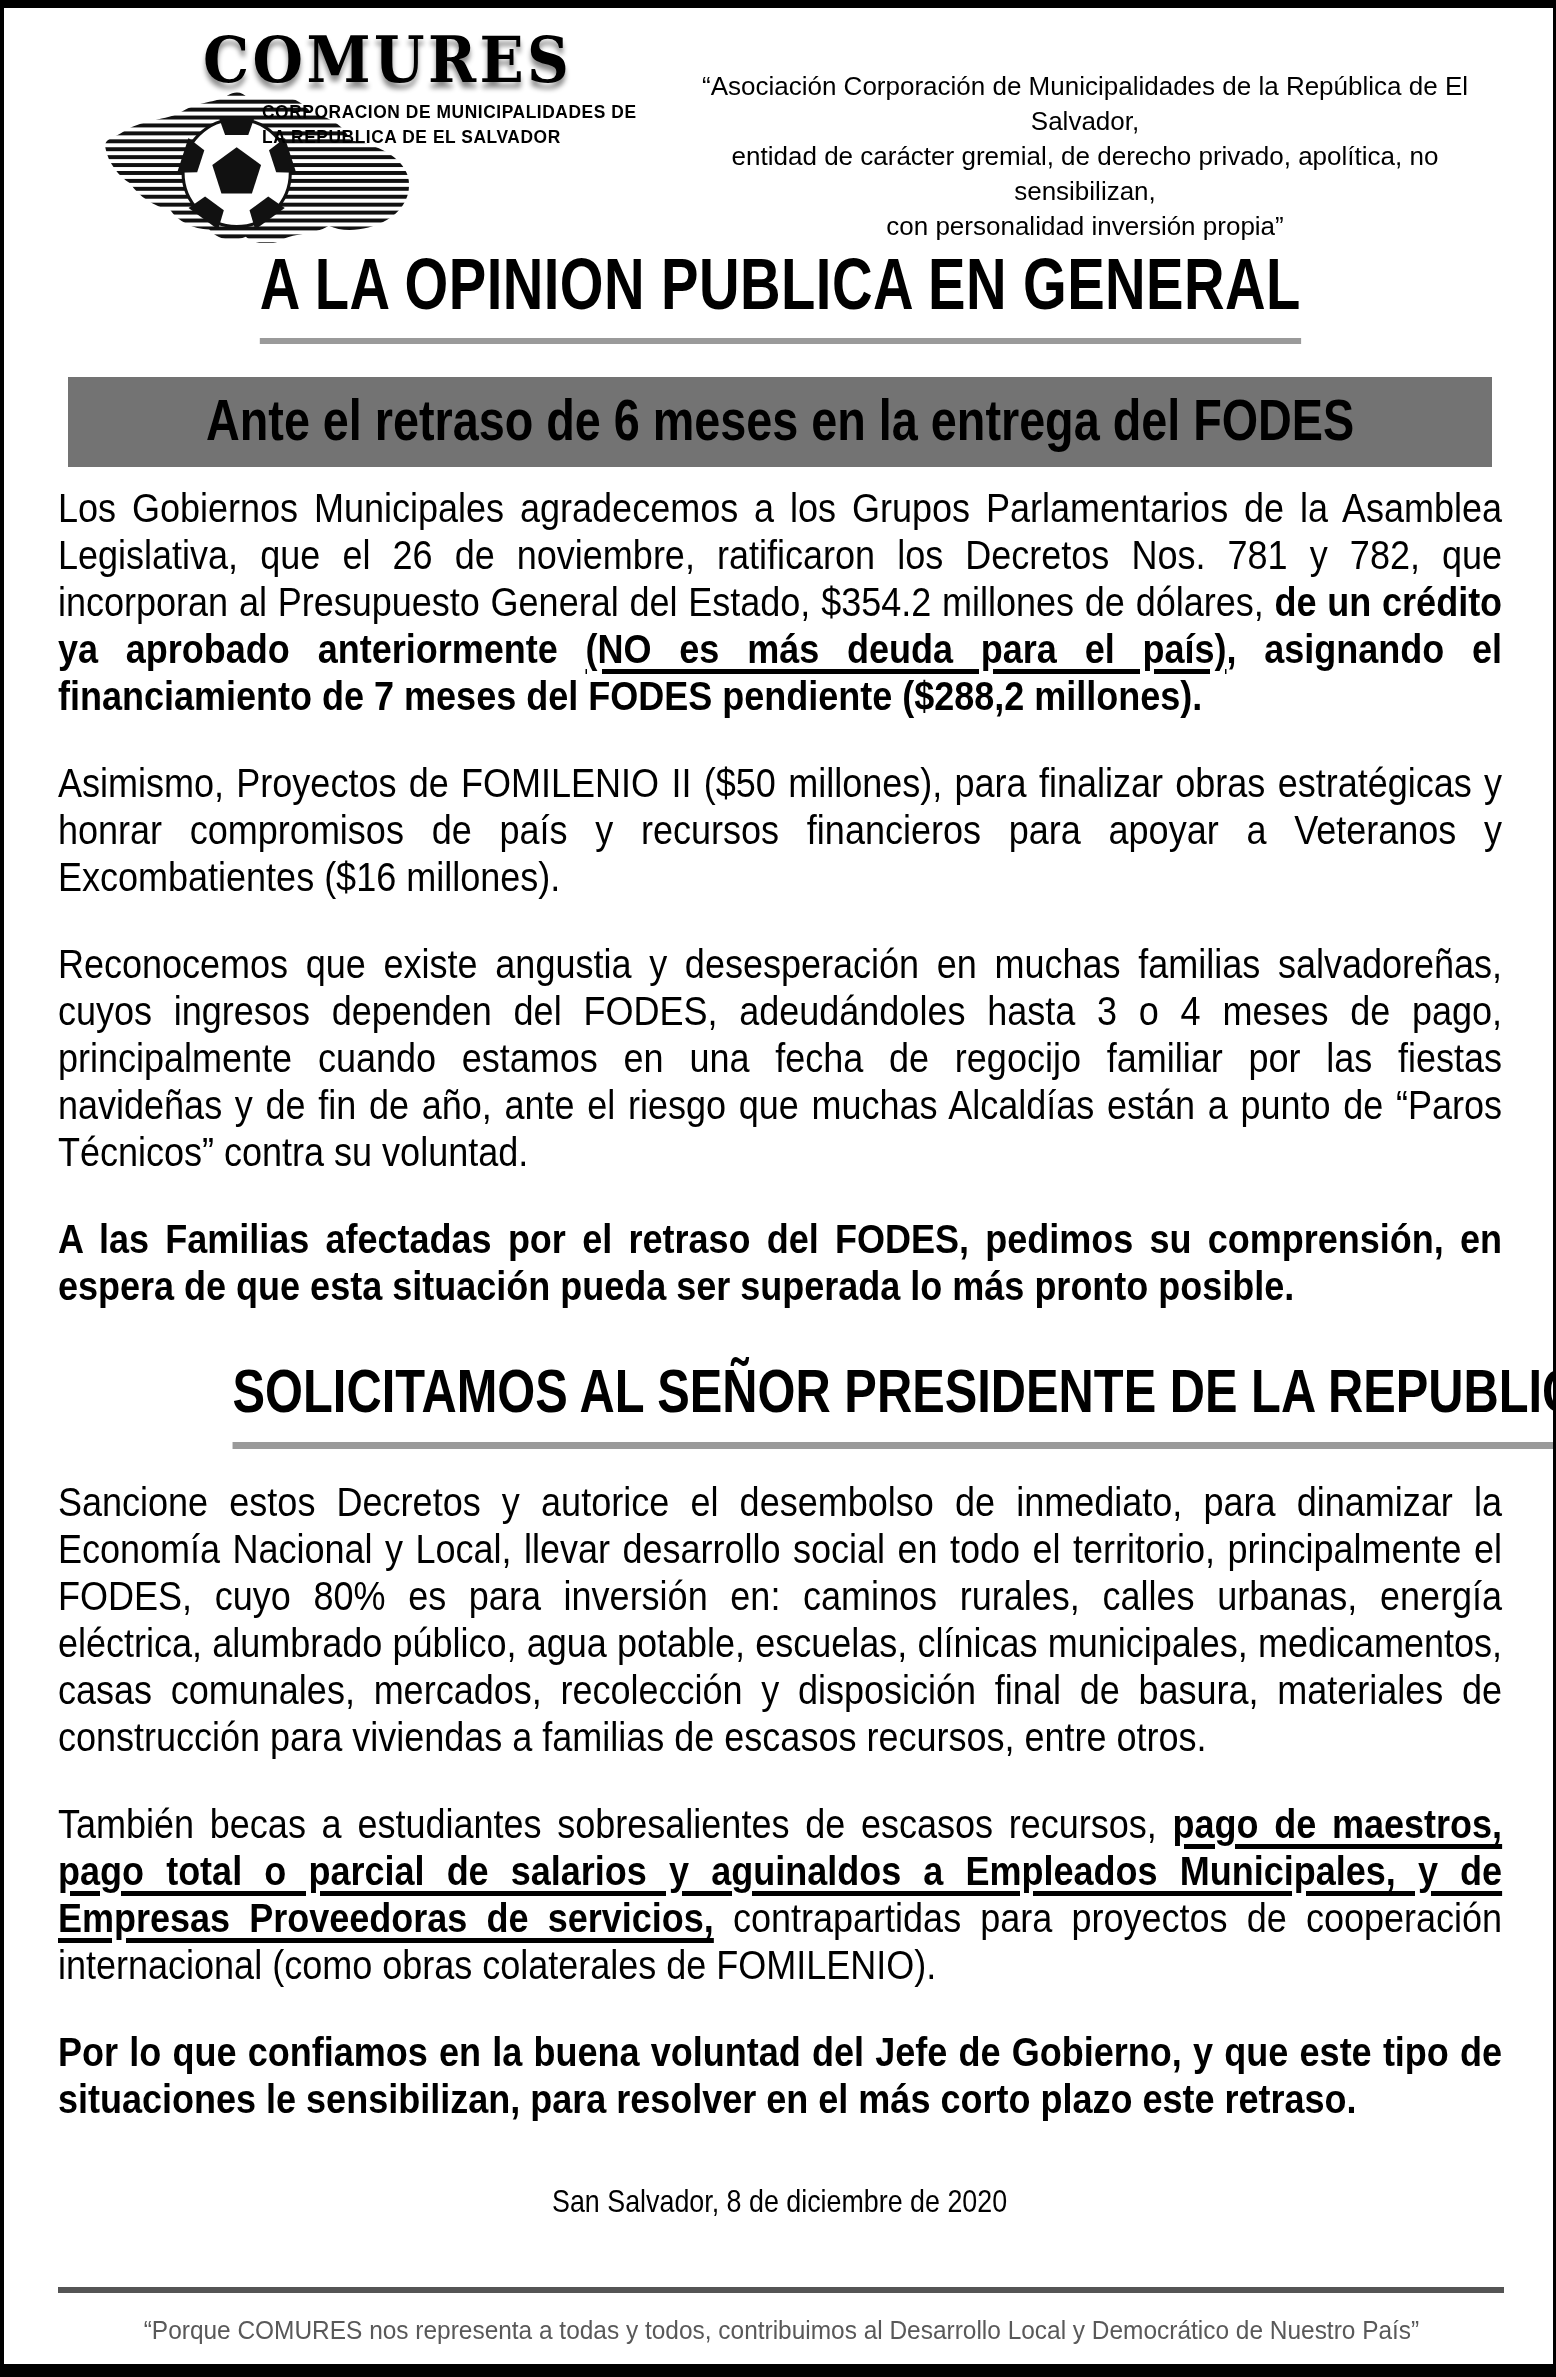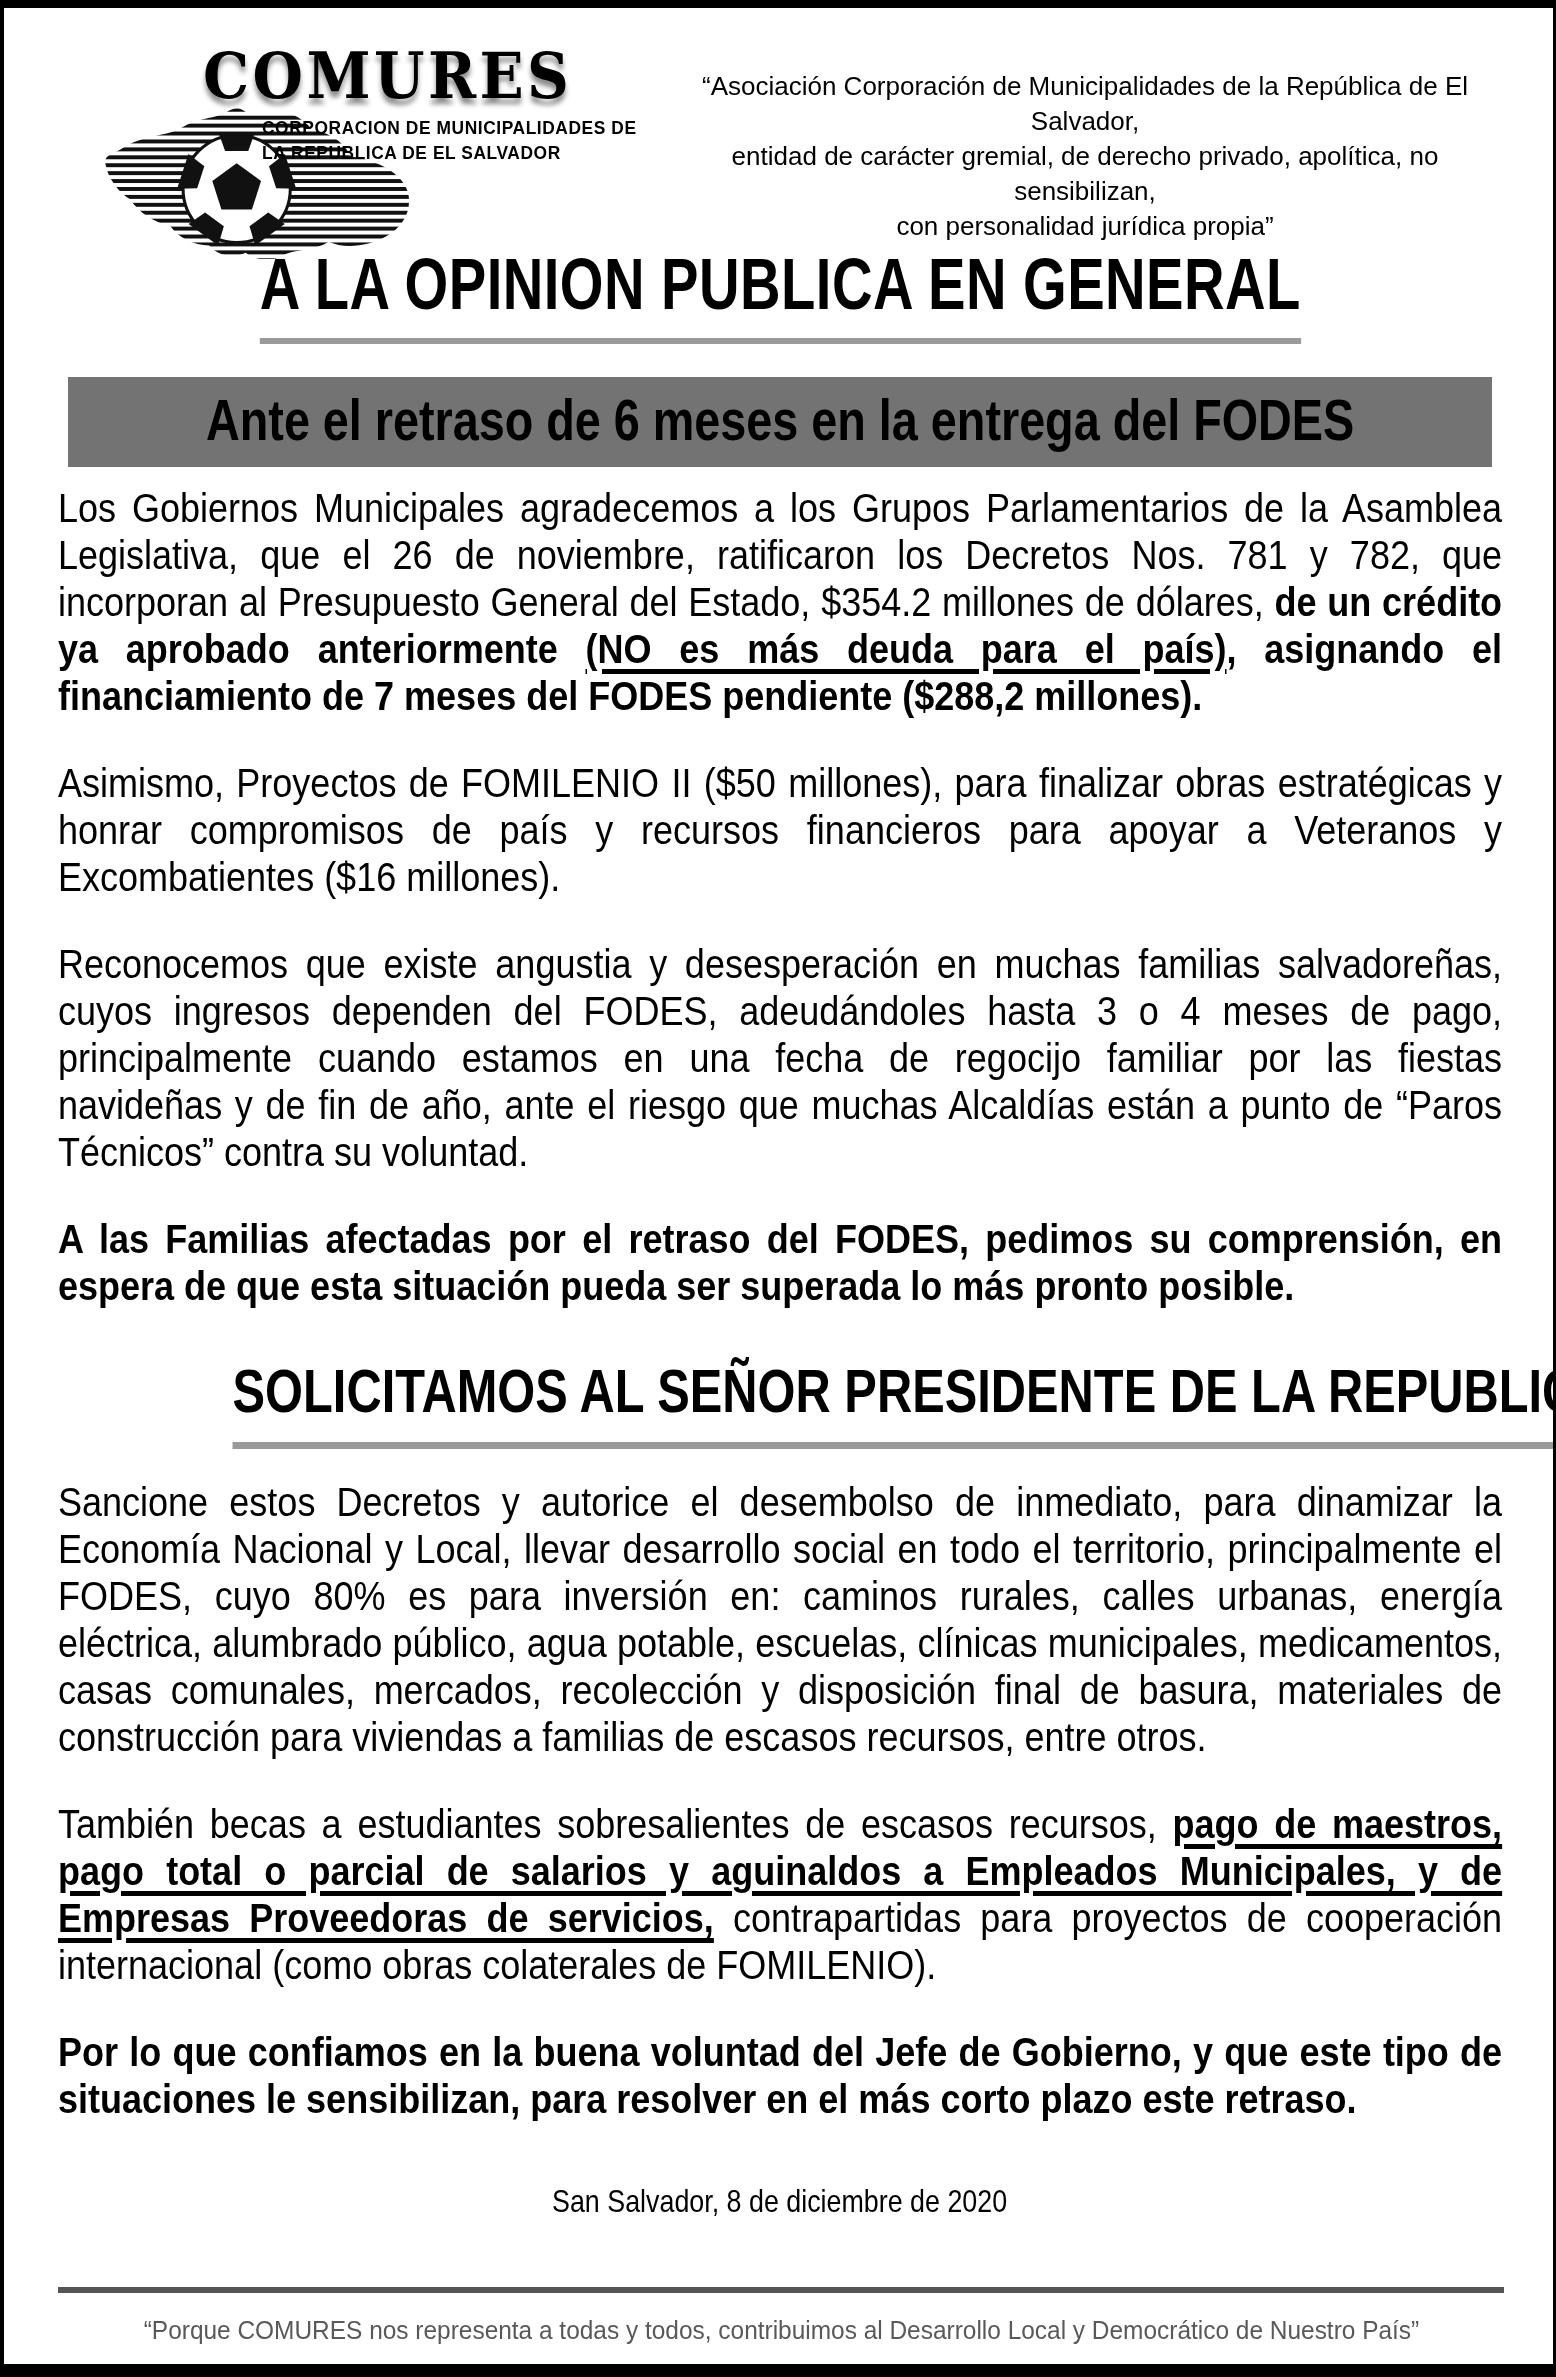--- a/index.html
+++ b/index.html
@@ -13,21 +13,21 @@
     border-right:4.3px solid #000;
     border-bottom:13.4px solid #000;
     font-family:"Liberation Sans", sans-serif;
     color:#000;
     overflow:hidden;
   }
   .content { padding:17px 51px 0 54px; }
 
   
   .header { display:flex; align-items:flex-start; height:195px; }
-  .logo-wrap { position:relative; width:610px; height:195px; flex:0 0 auto;margin-top:16px; }
+  .logo-wrap { position:relative; width:610px; height:195px; flex:0 0 auto; }
   .logo-map-svg { position:absolute; left:4.9px; top:35px; }
   .logo-textblock { position:absolute; left:145px; top:3.7px; }
   .logo-wordmark {
     font-family:"DejaVu Serif", serif;
     font-weight:bold; font-size:63px; line-height:1;
     letter-spacing:3.7px;
     transform:scaleX(0.92); transform-origin:0 0;
     text-shadow:0 5.5px 6.1px rgba(0,0,0,0.45);
     white-space:nowrap;
   }
@@ -127,21 +127,21 @@
           <div class="logo-wordmark">COMURES</div>
           <div class="logo-sub">
             <div>CORPORACION DE MUNICIPALIDADES DE</div>
             <div>LA REPUBLICA DE EL SALVADOR</div>
           </div>
         </div>
       </div>
       <div class="header-quote">
         <div>“Asociación Corporación de Municipalidades de la República de El Salvador,</div>
         <div>entidad de carácter gremial, de derecho privado, apolítica, no sensibilizan,</div>
-        <div>con personalidad jurídica propia”</div>
+        <div>con personalidad inversión propia”</div>
       </div>
     </div>
 
     <div class="title-wrap">
       <div class="doc-title">A LA OPINION PUBLICA EN GENERAL</div>
     </div>
 
     <div class="banner">
       <span class="banner-text">Ante el retraso de 6 meses en la entrega del FODES</span>
     </div>

